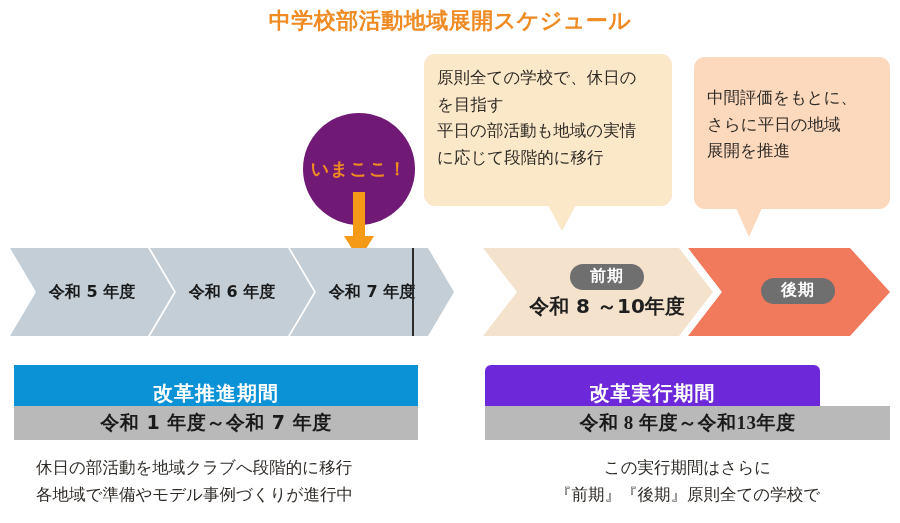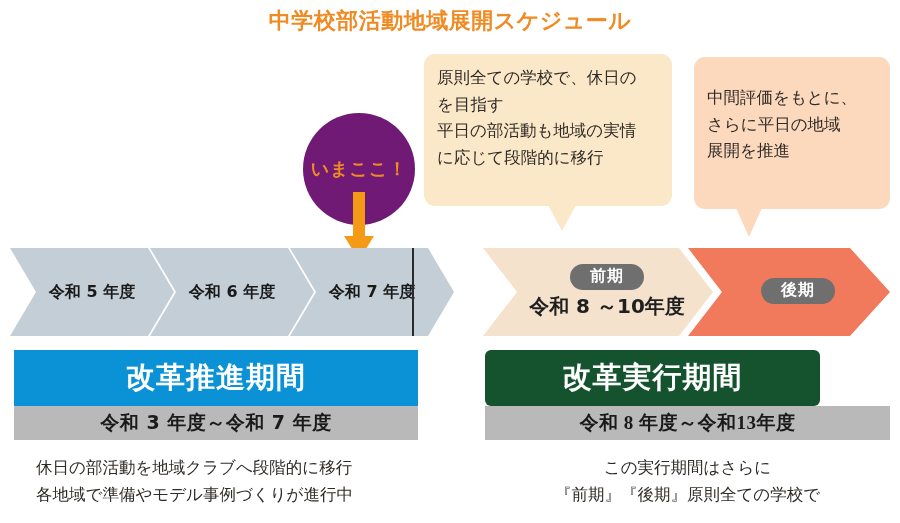--- a/index.html
+++ b/index.html
@@ -178,45 +178,45 @@
   .stage-year {
     font-size: 20px;
     font-weight: bold;
     white-space: nowrap;
   }
 
   
   .period-main {
     position: absolute;
     height: 56px;
-    top: 350px;
+    top: 365px;
     display: flex;
     align-items: center;
     justify-content: center;
     color: #ffffff;
-    font-size: 29px;
+    font-size: 20px;
     font-weight: bold;
     letter-spacing: 1px;
   }
   .period-sub {
     position: absolute;
     height: 34px;
     top: 406px;
     background: #b9b9b9;
     display: flex;
     align-items: center;
     justify-content: center;
     color: #1a1a1a;
     font-size: 19px;
     font-weight: bold;
     letter-spacing: 0.5px;
   }
   #period-left-main  { left: 14px;  width: 404px; background: #0b92d6; }
   #period-left-sub   { left: 14px;  width: 404px; }
-  #period-right-main { left: 485px; width: 335px; background: #14532d; border-radius: 6px; }
+  #period-right-main { left: 485px; width: 335px; background: #6d28d9; border-radius: 6px; }
   #period-right-sub  { left: 485px; width: 405px; font-family: Liberation Serif, serif; }
 
   
   .footnote {
     position: absolute;
     top: 455px;
     font-size: 16.5px;
     line-height: 1.62;
     color: #2e2a26;
   }
@@ -272,21 +272,21 @@
       <div class="stage-year">令和 8 ～10年度</div>
     </div>
   </div>
   <div class="chev chev-salmon" id="chev-kouki">
     <div class="stage-inner">
       <div class="stage-pill">後期</div>
     </div>
   </div>
 
   <div class="period-main" id="period-left-main">改革推進期間</div>
-  <div class="period-sub" id="period-left-sub">令和 3 年度～令和 7 年度</div>
+  <div class="period-sub" id="period-left-sub">令和 1 年度～令和 7 年度</div>
 
   <div class="period-main" id="period-right-main">改革実行期間</div>
   <div class="period-sub" id="period-right-sub">令和 8 年度～令和13年度</div>
 
   <div class="footnote" id="foot-left">
     <div class="line">休日の部活動を地域クラブへ段階的に移行</div>
     <div class="line">各地域で準備やモデル事例づくりが進行中</div>
   </div>
   <div class="footnote" id="foot-right">
     <div class="line">この実行期間はさらに</div>

